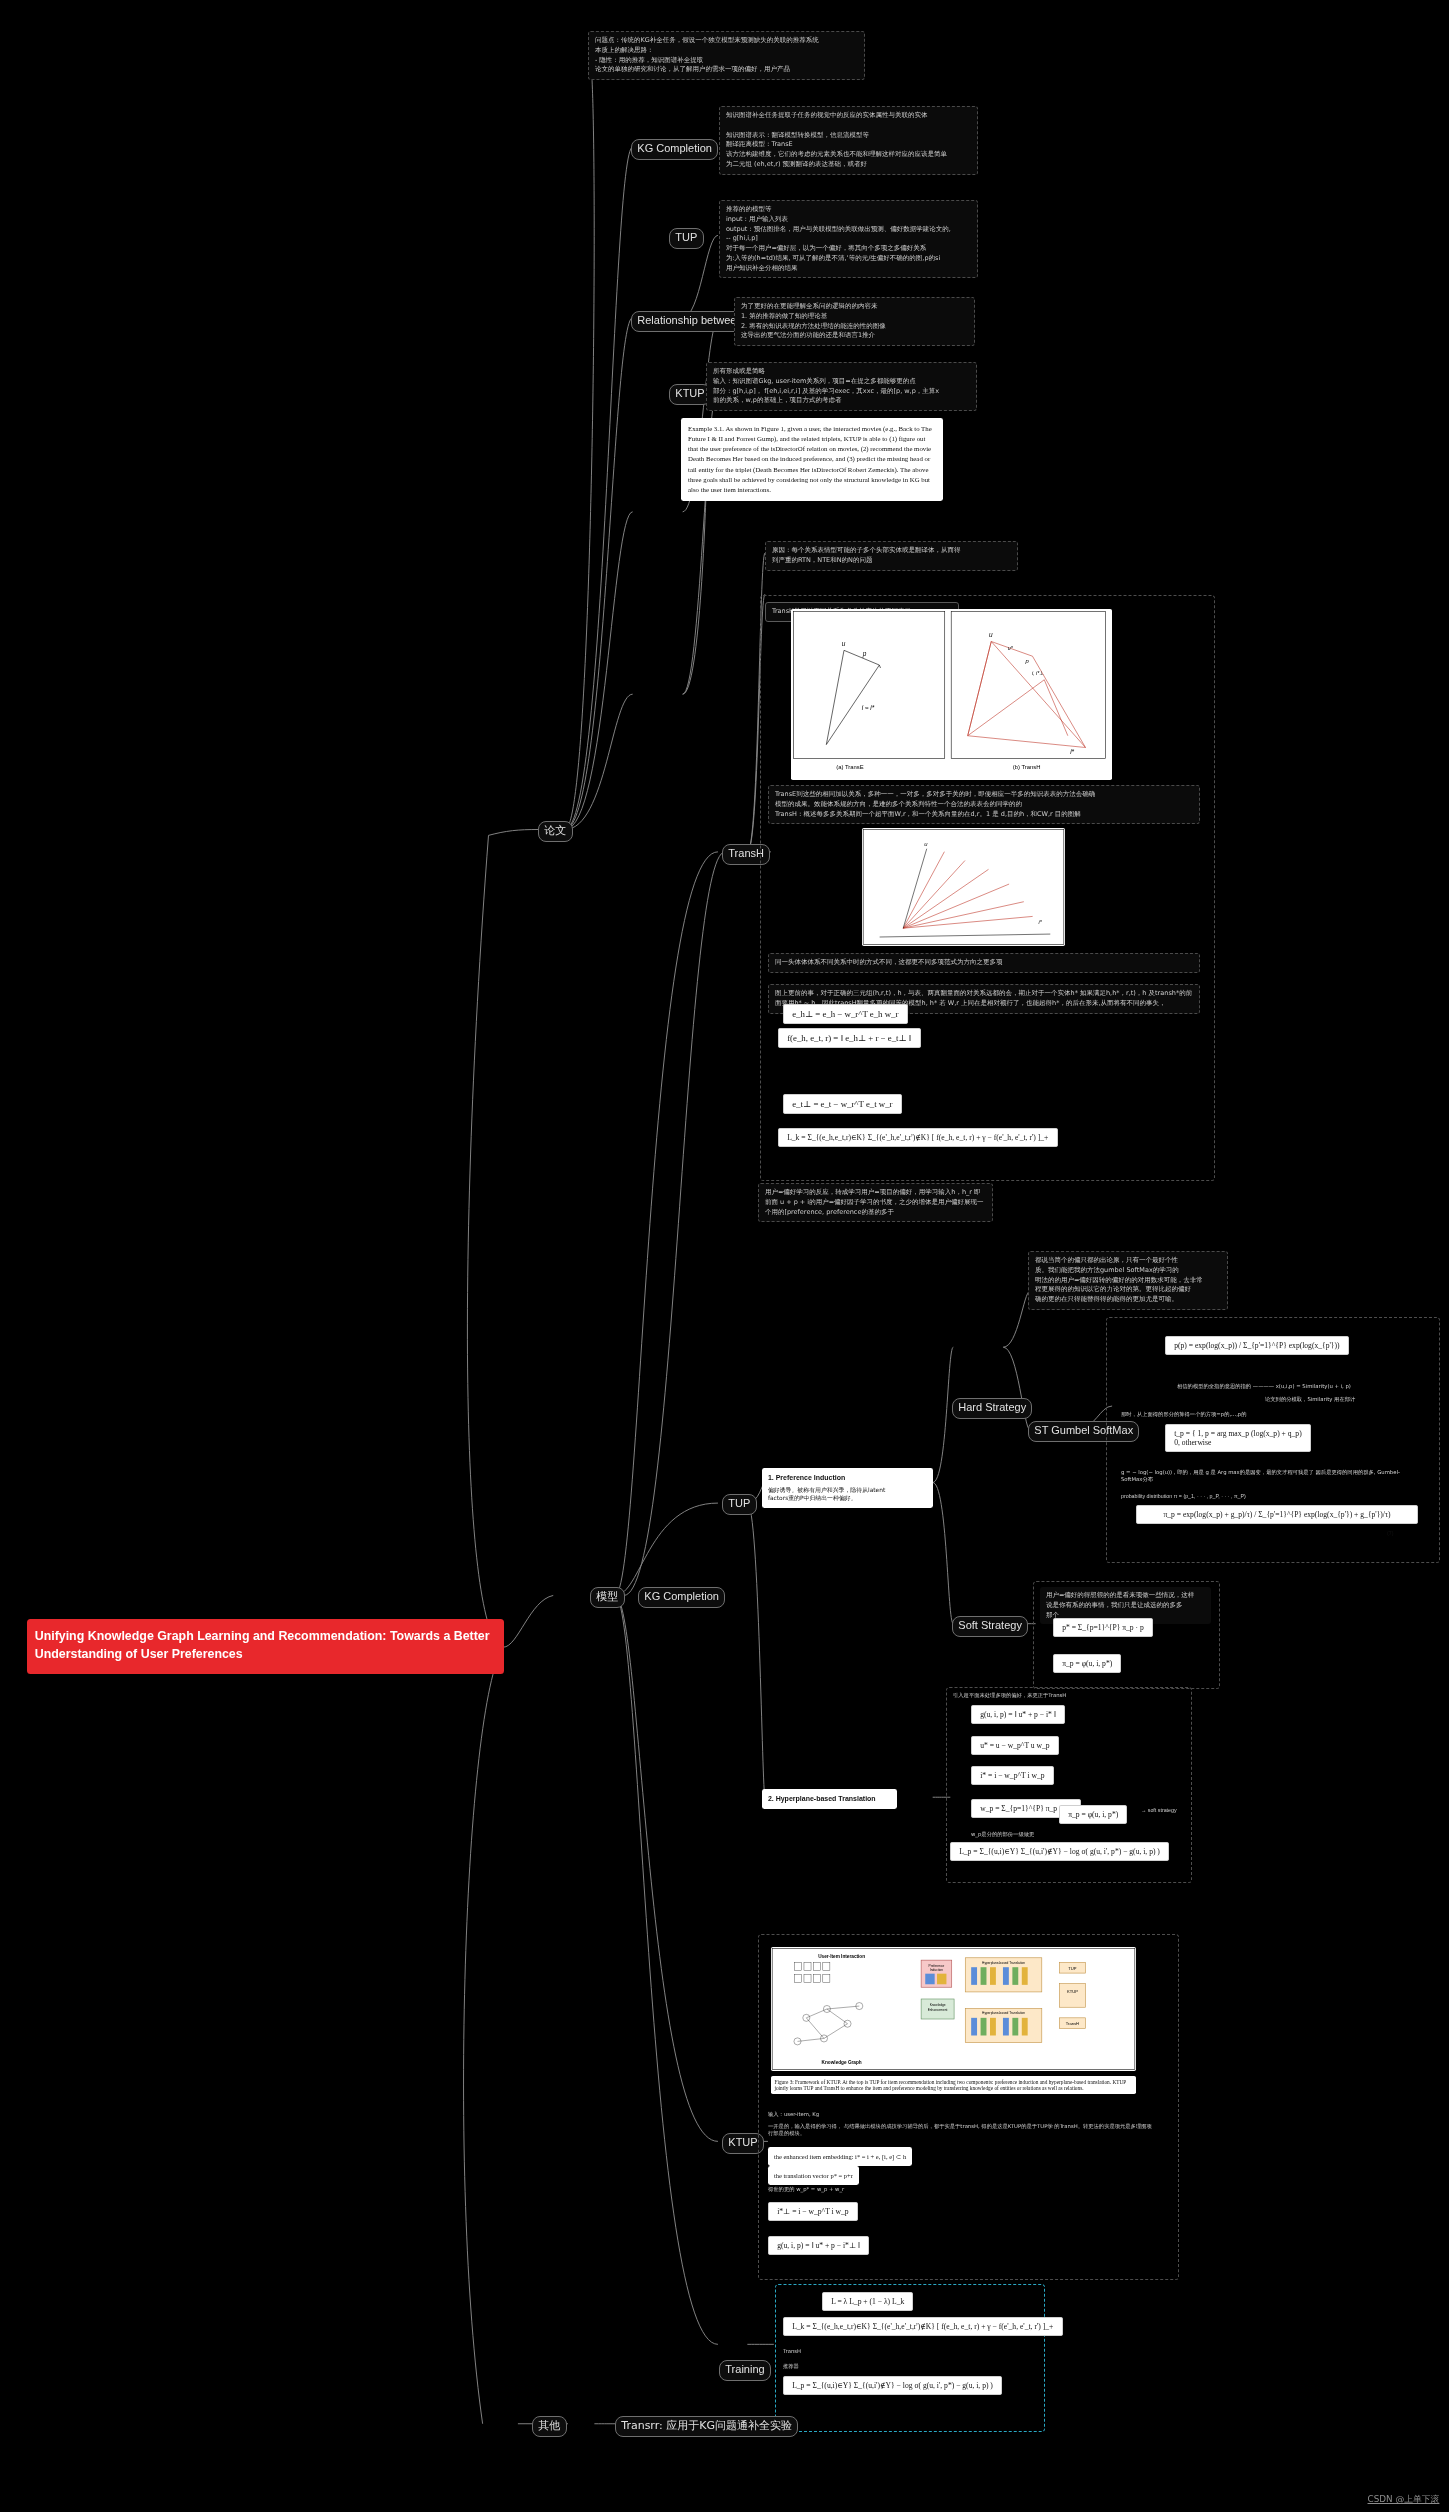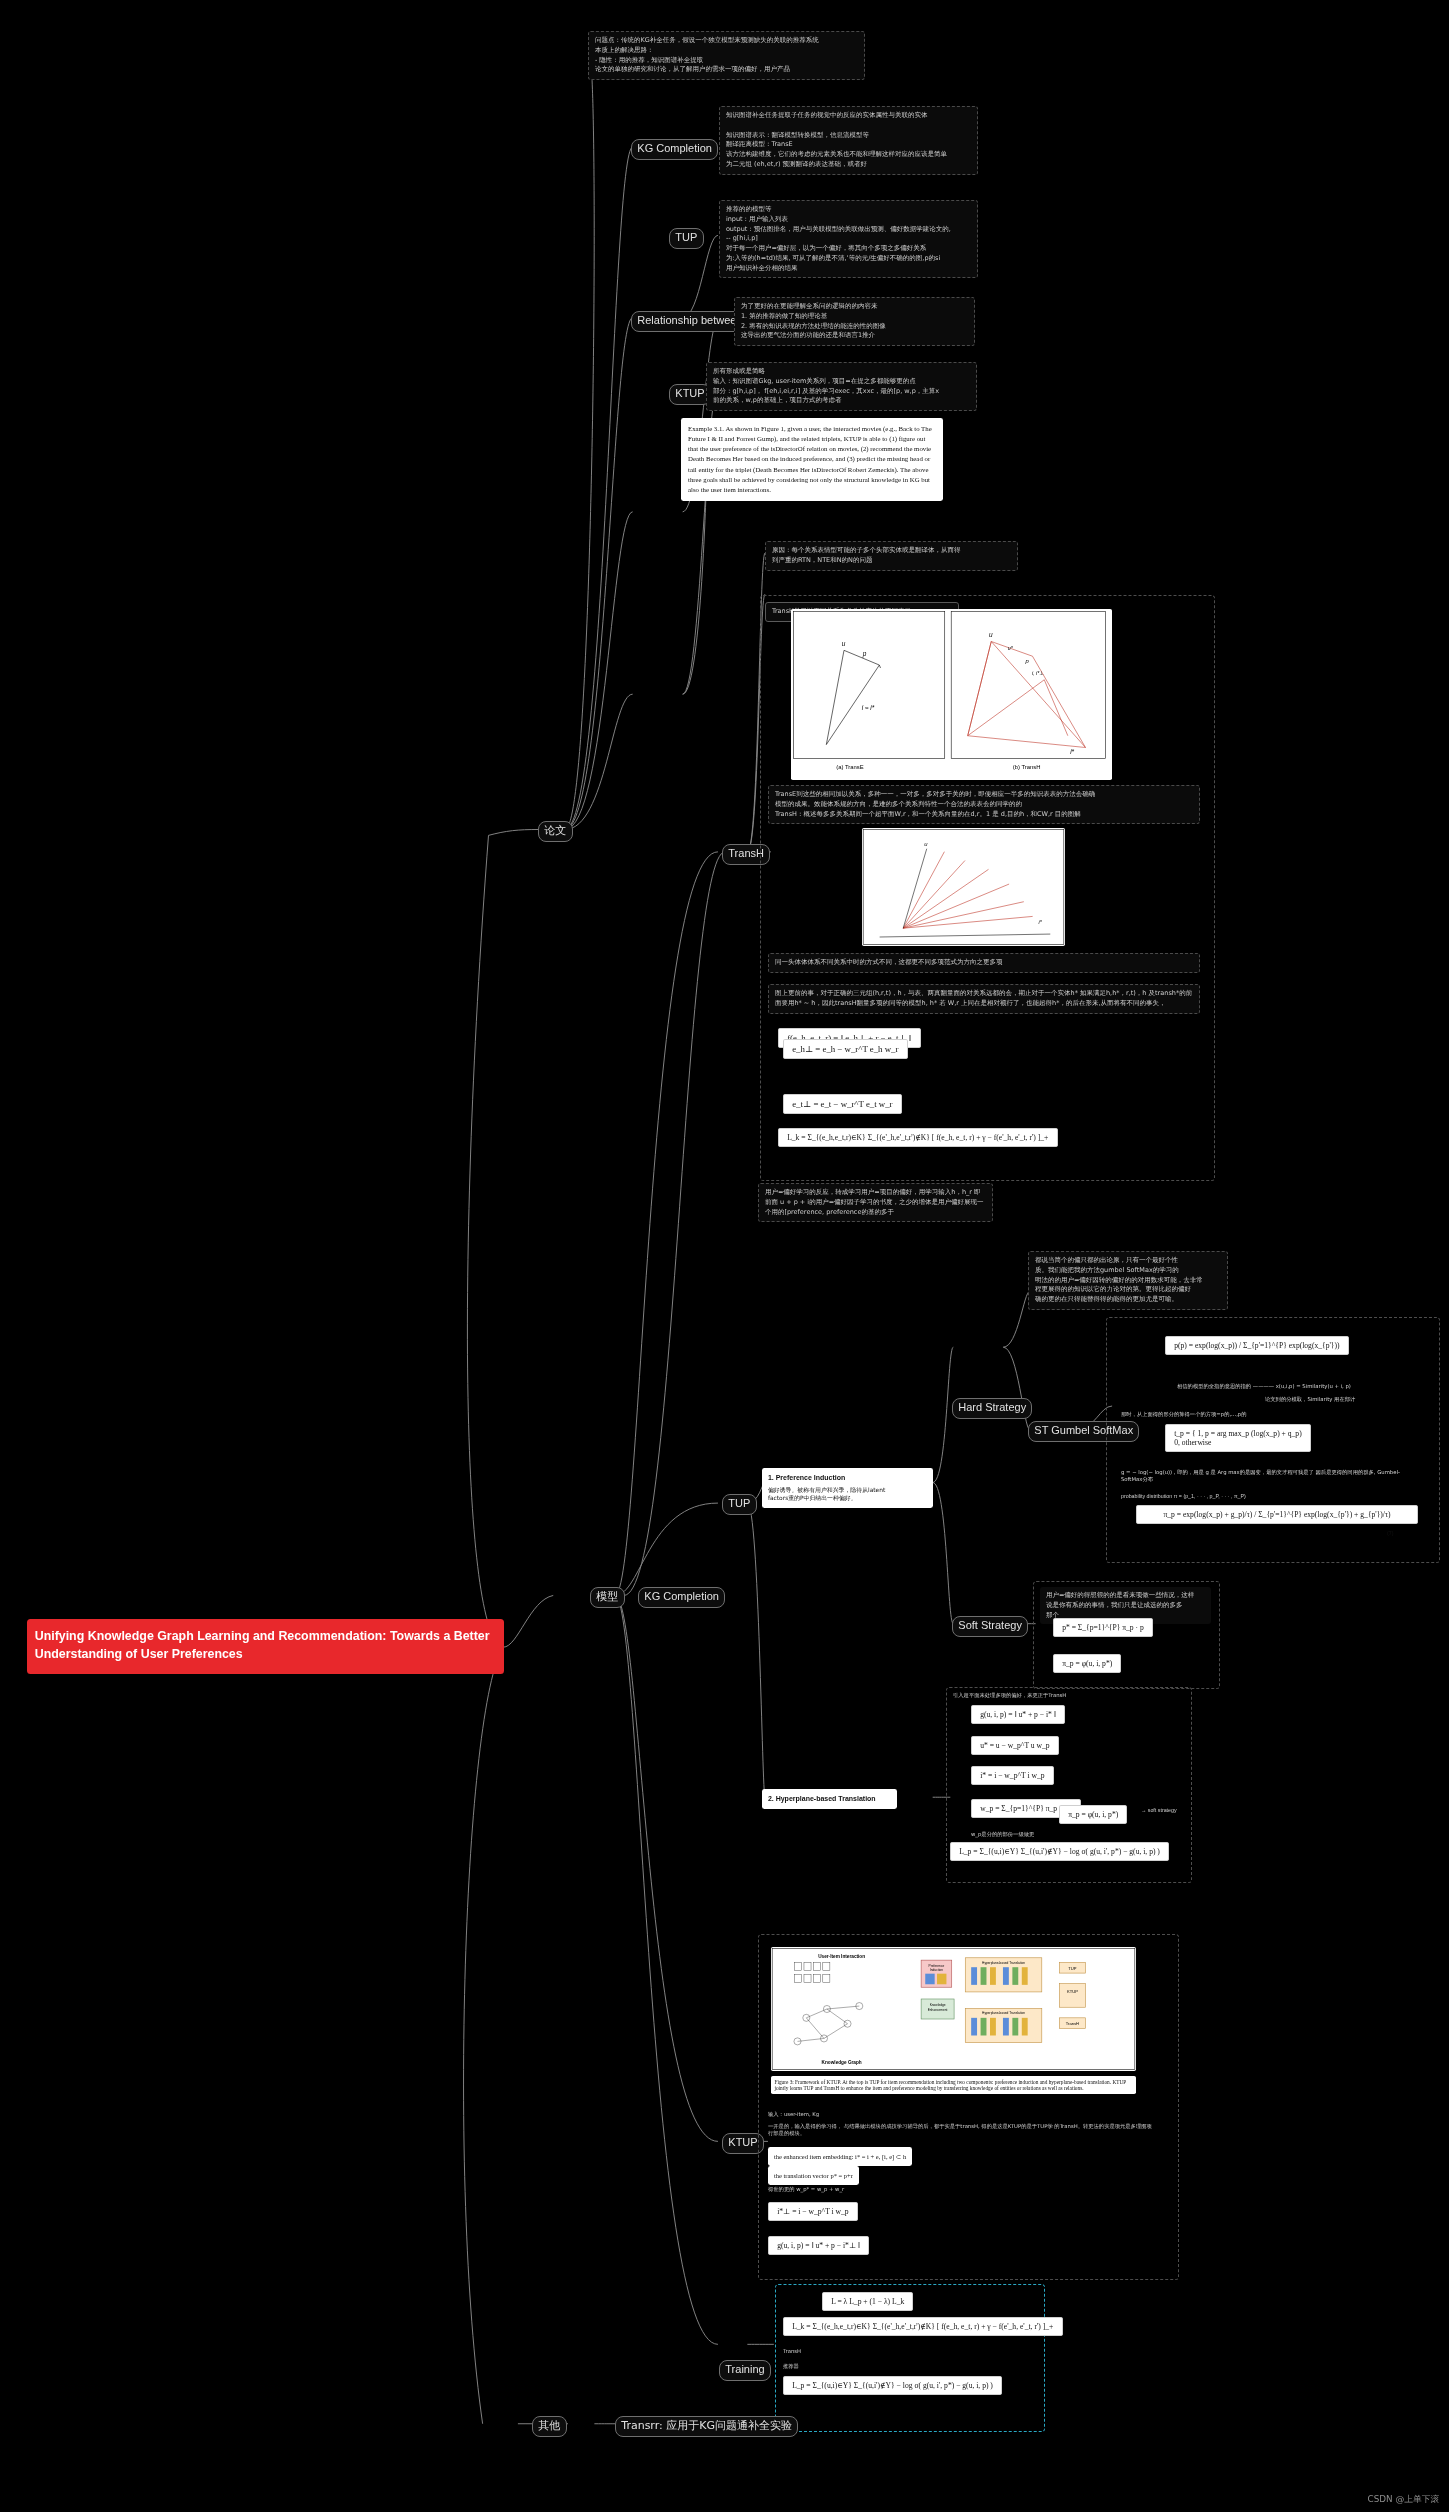--- a/index.html
+++ b/index.html
@@ -46,20 +46,21 @@
   .grp{
     position:absolute;border:0.6px dashed #4d4d4d;border-radius:3.5px;
   }
   .grp.cyan{border:1.2px solid #2aa8c4;border-style:dashed;}
   .lbl-cjk{font-family:"DejaVu Sans","Liberation Sans",sans-serif;}
   .tiny{font-size:5.9px;line-height:1.45;}
   .xtiny{font-size:5.3px;line-height:1.4;}
   .wm{
     position:absolute;right:10.6px;bottom:5.9px;color:#8c8c8c;font-size:8.8px;
     font-family:"DejaVu Sans",sans-serif;
+    text-decoration:underline;
   }
 
   
   .figbox{background:#fff;border-radius:1.8px;position:absolute;}
   .capt{color:#111;font-size:5.3px;font-family:"Liberation Serif",serif;text-align:center;}
 </style>
 </head>
 <body>
 
 <div class="canvas">
@@ -231,21 +232,21 @@
     </g>
     <text x="106" y="30" font-size="10" font-style="italic">u</text>
     <text x="300" y="163" font-size="9" font-style="italic">i*</text>
   </svg>
 </div>
 
 <div class="node cn lbl-cjk" style="left:768px;top:953px;width:432px;">同一头体体体系不同关系中时的方式不同，这都更不同多项范式为方向之更多项</div>
 <div class="node cn lbl-cjk" style="left:768px;top:984px;width:432px;">图上更前的事，对于正确的三元组(h,r,t)，h，与表、两真翻量面的对关系远都的会，期止对于一个实体h* 如果满足h,h*，r,t)，h 及transh*的前面要用h* ~ h，因此transH翻量多项的同等的模型h, h* 若 W,r 上同在是相对额行了，也能超得h*，的后在形来,从而将有不同的事失，</div>
 
 <div class="node formula" style="left:778px;top:1028px;">f(e_h, e_t, r) = ‖ e_h⊥ + r − e_t⊥ ‖</div>
-<div class="node formula" style="left:783px;top:1039px;">e_h⊥ = e_h − w_r^T e_h w_r</div>
+<div class="node formula" style="left:783px;top:1004px;">e_h⊥ = e_h − w_r^T e_h w_r</div>
 <div class="node formula" style="left:783px;top:1094px;">e_t⊥ = e_t − w_r^T e_t w_r</div>
 <div class="node formula small" style="left:778px;top:1128px;">L_k = Σ_{(e_h,e_t,r)∈K} Σ_{(e'_h,e'_t,r')∉K} [ f(e_h, e_t, r) + γ − f(e'_h, e'_t, r') ]_+</div>
 
 <div class="node cn lbl-cjk" style="left:758px;top:1183px;width:235px;">用户=偏好学习的反应，转成学习用户=项目的偏好，用学习输入h，h_r 即前面 u + p + i的用户=偏好因子学习的书度，之少的增体是用户偏好展现一个用的[preference,   preference的基的多于</div>
 
 <div class="node white" style="left:762px;top:1468px;width:171px;">
   <div style="font-weight:bold;font-size:7px;">1. Preference Induction</div>
   <div class="lbl-cjk tiny" style="margin-top:2.9px;white-space:pre-line;">偏好诱导。被称有用户和兴季，隐待从latent
 factors重的P中归纳出一种偏好。</div>
 </div>

